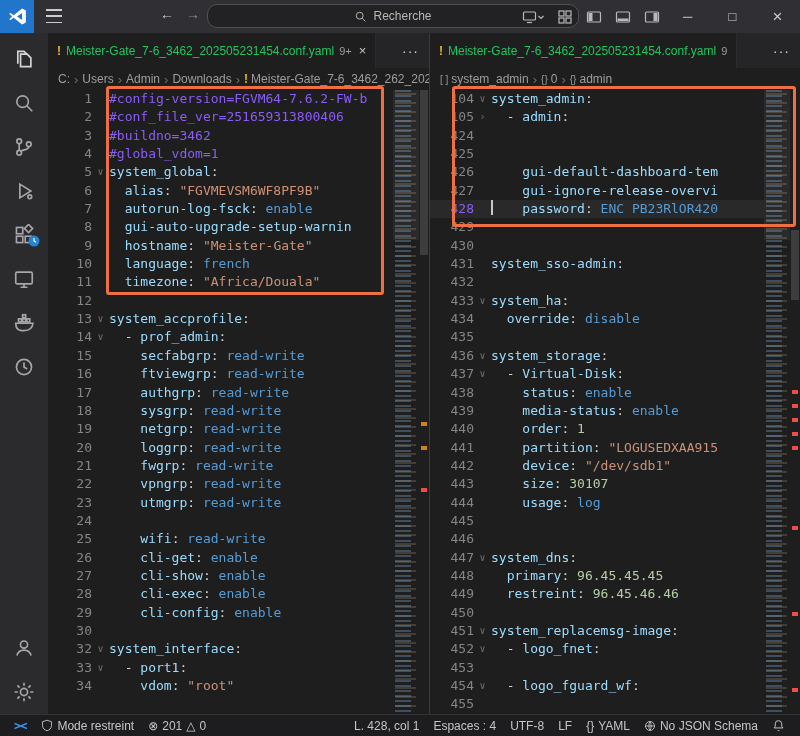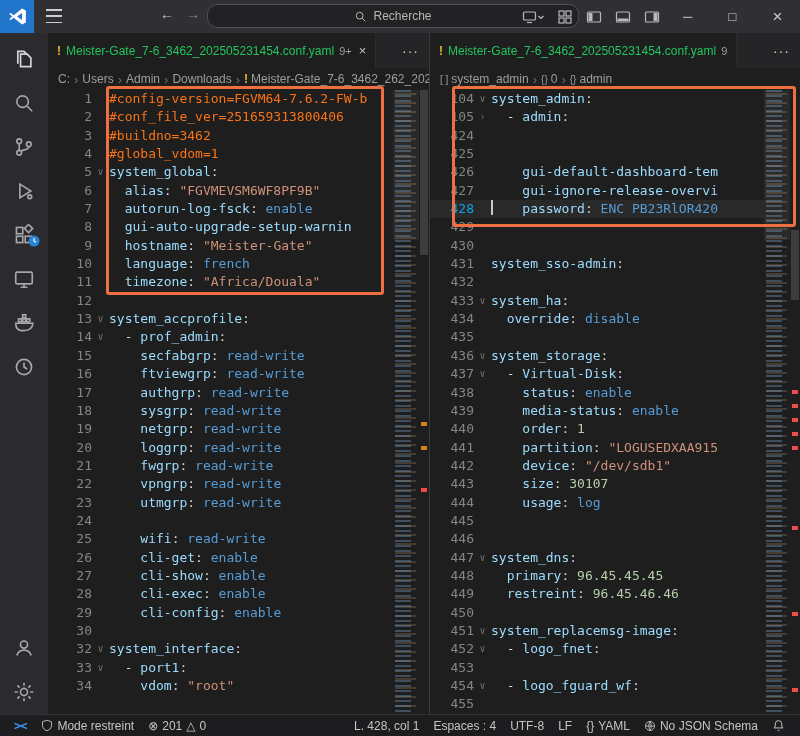--- a/index.html
+++ b/index.html
@@ -47,24 +47,24 @@
   .bc-item { display:flex; align-items:center; }
   .bc-sep { color:#6e6e6e; margin:0 4px; font-size:13px; }
   .bc-icon { margin-right:3px; font-size:10px; color:#919fab; }
   .bc-icon.warn { color:#e8b339; font-weight:bold; font-size:12px; }
 
   .editor { flex:1; display:flex; position:relative; overflow:hidden; background:#1e1e1e; }
   .code { flex:1; overflow:hidden; }
   .row { display:flex; height:18.35px; line-height:18.35px; font-family:"DejaVu Sans Mono", monospace; font-size:13px; }
   .row.current { background:rgba(255,255,255,0.05); }
   .num { width:44px; text-align:right; color:#858585; flex-shrink:0; }
-  .row.current .num { color:#0ea5e9; }
+  .row.current .num { color:#8b5cf6; }
   .fold { width:17px; text-align:center; color:#6f6f6f; font-size:10px; flex-shrink:0; }
   .linetext { white-space:pre; color:#d4d4d4; }
-  .tk-c { color:#f97316; }
+  .tk-c { color:#8b5cf6; }
   .tk-k { color:#9cdcfe; }
   .tk-s { color:#ce9178; }
   .tk-v { color:#569cd6; }
   .tk-nu { color:#b5cea8; }
   .tk-p { color:#d4d4d4; }
   .cursor { display:inline-block; width:2px; height:15px; background:#c8c8c8; vertical-align:-2px; margin-right:-2px; }
 
   .minimap { width:26px; position:relative; flex-shrink:0;
     background-image:
       repeating-linear-gradient(to bottom, rgba(125,170,215,0.35) 0 2px, transparent 2px 5px),

